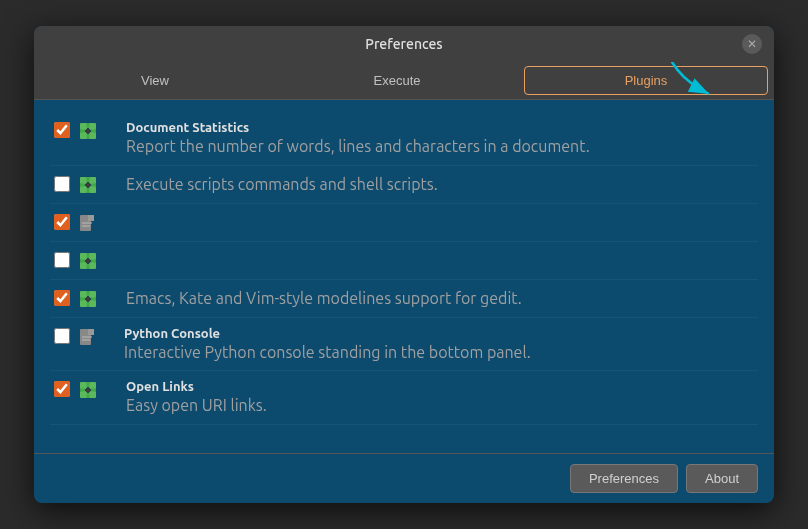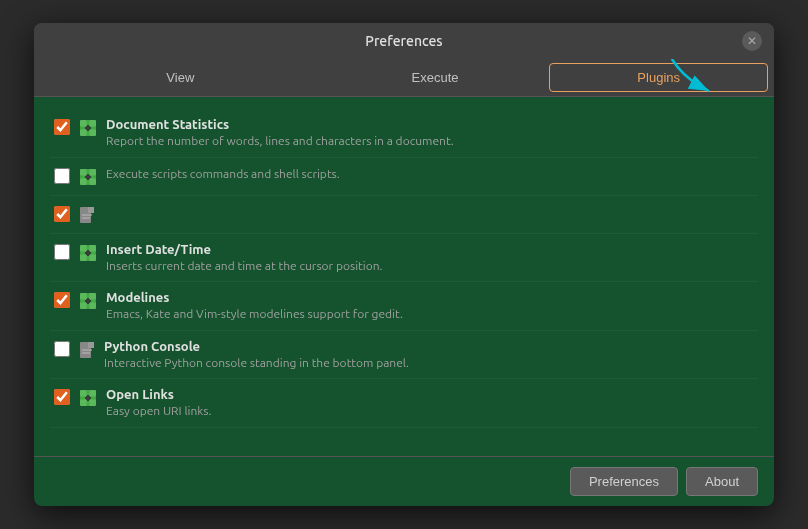--- a/index.html
+++ b/index.html
@@ -7,21 +7,21 @@
       background: #2b2b2b;
       display: flex;
       align-items: center;
       justify-content: center;
       width: 808px;
       height: 529px;
       font-family: 'Ubuntu', 'Cantarell', sans-serif;
       overflow: hidden;
     }
     .dialog {
-      background: #14532d;
+      background: #0c4a6e;
       border-radius: 8px;
       width: 740px;
       box-shadow: 0 8px 32px rgba(0,0,0,0.7);
       position: relative;
     }
     .title-bar {
       background: #404040;
       border-radius: 8px 8px 0 0;
       display: flex;
       align-items: center;
@@ -58,21 +58,20 @@
     }
     .tab {
       flex: 1;
       padding: 10px;
       text-align: center;
       color: #c0c0c0;
       font-size: 13px;
       cursor: pointer;
       border: none;
       background: transparent;
-      margin-left: 38px;
     }
     .tab.active {
       color: #e8a060;
       border: 1px solid #e8a060;
       border-radius: 4px;
       margin: 4px 6px;
       padding: 6px 10px;
     }
     .plugins-tab.active {
       background: transparent;
@@ -116,30 +115,30 @@
     .icon-puzzle svg {
       width: 20px;
       height: 20px;
     }
     
     .icon-file {
       display: inline-block;
       width: 18px;
       height: 20px;
     }
-    .plugin-text { flex: 1; }
+    .plugin-text { flex: 1; margin-left: 20px; }
     .plugin-name {
       color: #e0e0e0;
       font-size: 13px;
       font-weight: bold;
       margin-bottom: 2px;
     }
     .plugin-desc {
       color: #a0a0a0;
-      font-size: 12px;
+      font-size: 16px;
       line-height: 1.3;
     }
     .footer {
       display: flex;
       justify-content: flex-end;
       padding: 10px 16px;
       gap: 8px;
       border-top: 1px solid #555;
     }
     .footer-btn {
@@ -264,45 +263,40 @@
           <rect x="11" y="2" width="7" height="7" rx="1" fill="#5cb85c"></rect>
           <rect x="2" y="11" width="7" height="7" rx="1" fill="#5cb85c"></rect>
           <rect x="11" y="11" width="7" height="7" rx="1" fill="#5cb85c"></rect>
           <circle cx="10" cy="10" r="2.5" fill="#3c3c3c"></circle>
           <rect x="8.5" y="2" width="3" height="5" rx="1" fill="#4a4"></rect>
           <rect x="8.5" y="13" width="3" height="5" rx="1" fill="#4a4"></rect>
           <rect x="2" y="8.5" width="5" height="3" rx="1" fill="#4a4"></rect>
           <rect x="13" y="8.5" width="5" height="3" rx="1" fill="#4a4"></rect>
         </svg>
       </div>
-      <div class="plugin-text">
-        <div class="plugin-name">Insert Date/Time</div>
-        <div class="plugin-desc">Inserts current date and time at the cursor position.</div>
-      </div>
     </div>
 
     <div class="plugin-row">
       <div class="checkbox-wrap">
         <input type="checkbox" class="checkbox" checked="" style="">
       </div>
       <div class="plugin-icon icon-puzzle">
         <svg viewBox="0 0 20 20" xmlns="http://www.w3.org/2000/svg">
           <rect x="2" y="2" width="7" height="7" rx="1" fill="#5cb85c"></rect>
           <rect x="11" y="2" width="7" height="7" rx="1" fill="#5cb85c"></rect>
           <rect x="2" y="11" width="7" height="7" rx="1" fill="#5cb85c"></rect>
           <rect x="11" y="11" width="7" height="7" rx="1" fill="#5cb85c"></rect>
           <circle cx="10" cy="10" r="2.5" fill="#3c3c3c"></circle>
           <rect x="8.5" y="2" width="3" height="5" rx="1" fill="#4a4"></rect>
           <rect x="8.5" y="13" width="3" height="5" rx="1" fill="#4a4"></rect>
           <rect x="2" y="8.5" width="5" height="3" rx="1" fill="#4a4"></rect>
           <rect x="13" y="8.5" width="5" height="3" rx="1" fill="#4a4"></rect>
         </svg>
       </div>
       <div class="plugin-text">
-        <div class="plugin-name">Modelines</div>
         <div class="plugin-desc">Emacs, Kate and Vim-style modelines support for gedit.</div>
       </div>
     </div>
 
     <div class="plugin-row">
       <div class="checkbox-wrap">
         <input type="checkbox" class="checkbox" style="">
       </div>
       <div class="plugin-icon icon-file">
         <svg viewBox="0 0 18 20" xmlns="http://www.w3.org/2000/svg">

